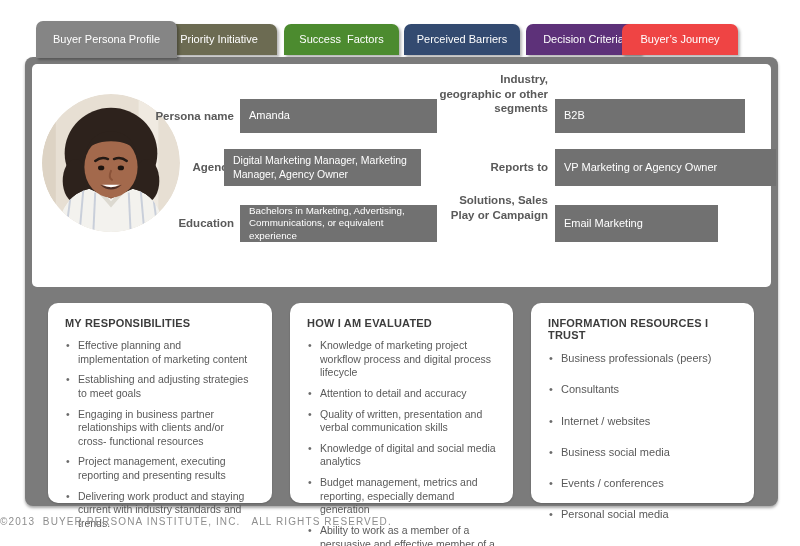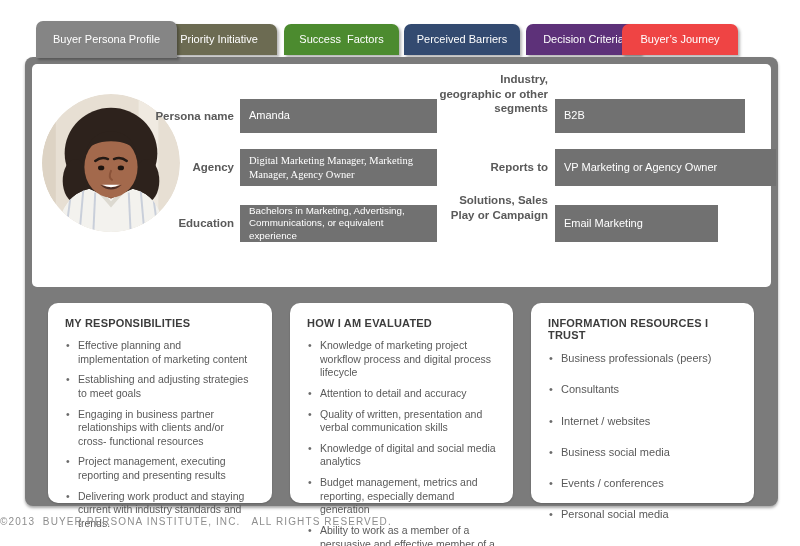--- a/index.html
+++ b/index.html
@@ -28,21 +28,21 @@
   .photo{position:absolute;left:42px;top:94px;width:138px;height:138px;border-radius:50%;
        overflow:hidden;z-index:4;}
   .photo svg{display:block;}
   .flabel{position:absolute;width:112px;text-align:right;font-weight:bold;color:#595959;
        font-size:11.5px;line-height:1.28;z-index:4;}
   .l1{left:122px;top:109px;} .l2{left:122px;top:160px;} .l3{left:122px;top:216px;}
   .r1{left:436px;top:72px;}  .r2{left:436px;top:160px;} .r3{left:436px;top:193px;}
   .fbox{position:absolute;background:#717171;color:#fff;font-size:11px;z-index:4;
        display:flex;align-items:center;padding:0 9px;box-sizing:border-box;line-height:1.25;}
   .lb1{left:240px;top:99px;width:197px;height:34px;}
-  .lb2{left:240px;top:149px;width:197px;height:37px;font-size:10.5px;font-family:Liberation Serif, serif;}
+  .lb2{left:224px;top:149px;width:197px;height:37px;font-size:10.5px;}
   .lb3{left:240px;top:205px;width:197px;height:37px;font-size:9.8px;}
   .rb1{left:555px;top:99px;width:190px;height:34px;}
   .rb2{left:555px;top:149px;width:221px;height:37px;}
   .rb3{left:555px;top:205px;width:163px;height:37px;}
 
   
   .card{position:absolute;top:303px;height:200px;background:#fff;border-radius:10px;
        box-sizing:border-box;padding:14px 17px;z-index:2;box-shadow:0 1px 2px rgba(0,0,0,.2);}
   .c1{left:48px;width:224px;} .c2{left:290px;width:223px;} .c3{left:531px;width:223px;}
   .card h3{margin:0 0 10px 0;font-size:11px;color:#3c3c3c;letter-spacing:.2px;}

